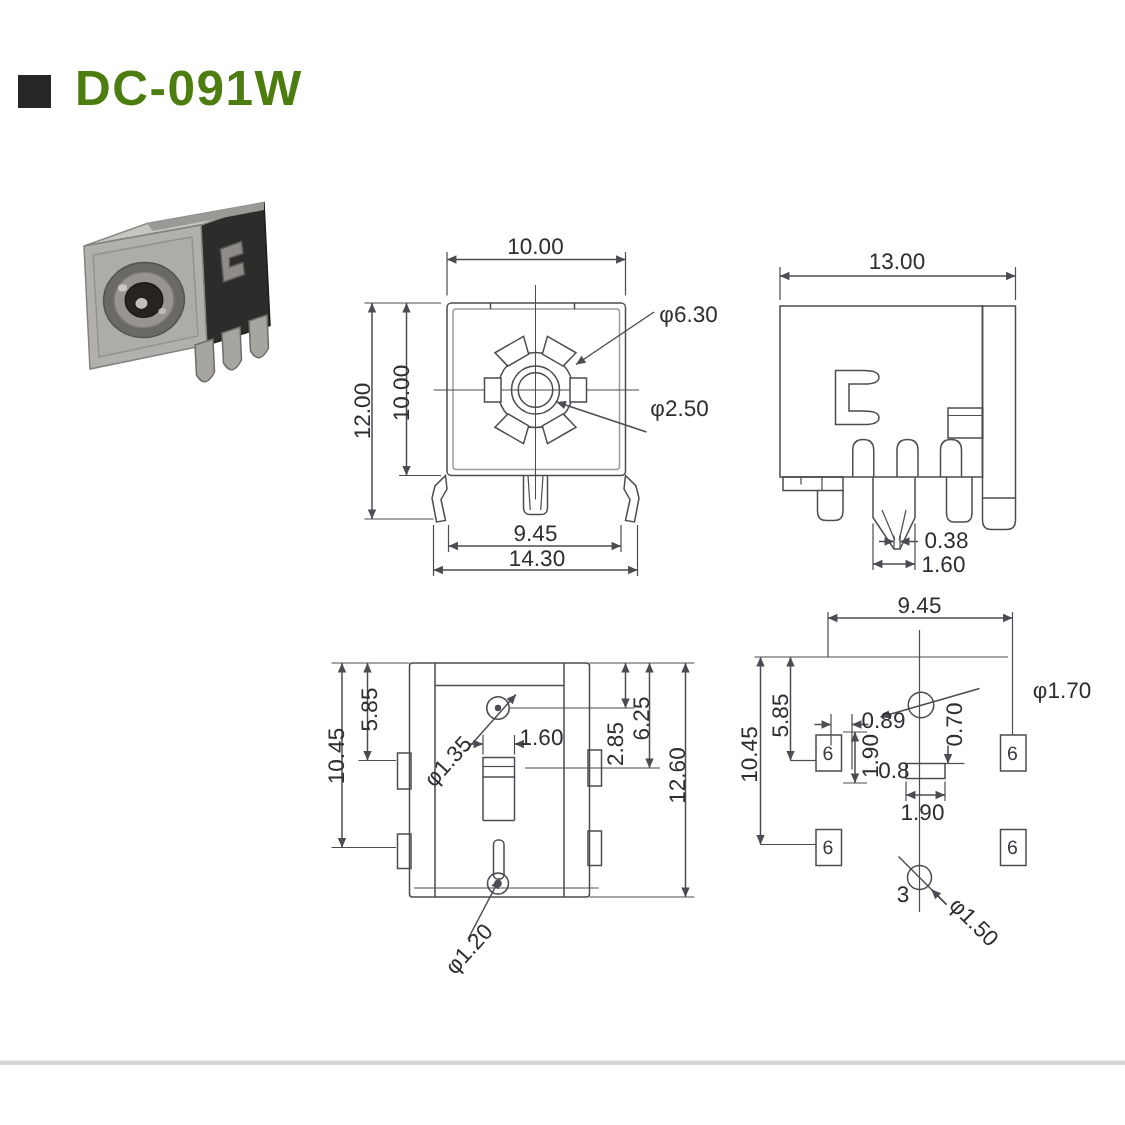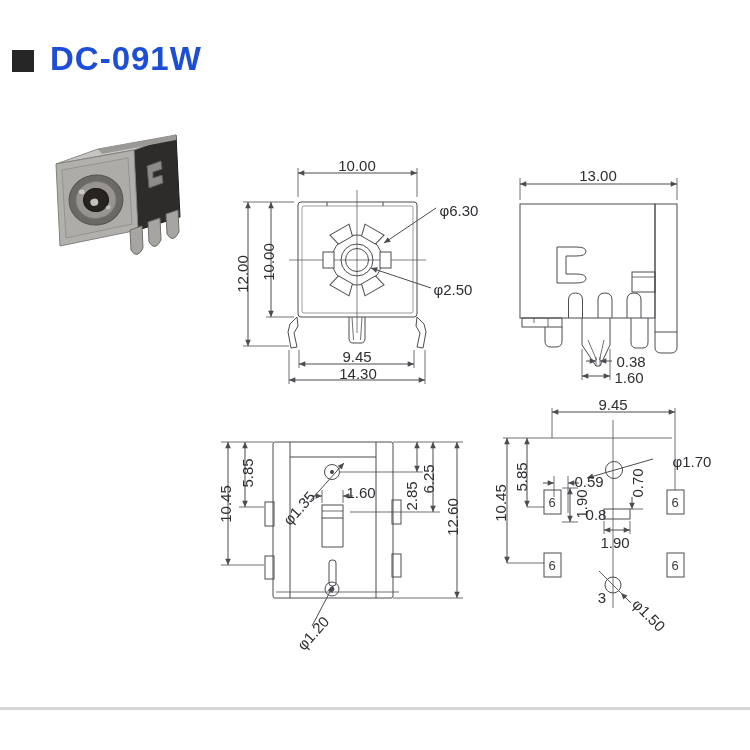--- a/index.html
+++ b/index.html
@@ -7,21 +7,21 @@
          font-family:"Liberation Sans", sans-serif;}
   #drawing-svg{position:absolute;left:0;top:0;}
   .lbl{position:absolute;font-size:15px;color:#2e2e33;white-space:nowrap;
        transform:translate(-50%,-50%);letter-spacing:0;line-height:1;}
   .r90{transform:translate(-50%,-50%) rotate(-90deg);}
   .r48n{transform:translate(-50%,-50%) rotate(-48deg);}
   .r45p{transform:translate(-50%,-50%) rotate(45deg);}
   .pad6{font-size:13px;color:#3a3a40;}
   #title-row{position:absolute;left:12px;top:40px;display:flex;align-items:center;gap:16px;}
   #title-bullet{width:22px;height:22px;background:#262626;margin-top:4px;}
-  #title-text{font-size:33px;font-weight:bold;color:#1d4ed8;letter-spacing:1px;}
+  #title-text{font-size:33px;font-weight:bold;color:#4d7c0f;letter-spacing:1px;}
   #separator{position:absolute;left:0;top:707px;width:750px;height:3px;background:#d6d6d8;}
 </style>
 </head>
 <body>
 
 <div id="stage">
 
   <div id="title-row">
     <div id="title-bullet"></div>
     <div id="title-text">DC-091W</div>
@@ -198,45 +198,45 @@
 
       <path d="M604,521 V534 M630,521 V534" stroke-width="0.8"></path>
       <path d="M604,530 H630" marker-start="url(#ar)" marker-end="url(#ar)"></path>
     </g>
   </svg>
 
   <span class="lbl" style="left:357px;top:165px">10.00</span>
   <span class="lbl r90" style="left:242px;top:274px">12.00</span>
   <span class="lbl r90" style="left:268px;top:262px">10.00</span>
   <span class="lbl" style="left:459px;top:210px">φ6.30</span>
-  <span class="lbl" style="left:453px;top:289px">φ2.50</span>
+  <span class="lbl" style="left:453px;top:273px">φ2.50</span>
   <span class="lbl" style="left:357px;top:356px">9.45</span>
   <span class="lbl" style="left:358px;top:373px">14.30</span>
 
   <span class="lbl" style="left:598px;top:175px">13.00</span>
   <span class="lbl" style="left:631px;top:361px">0.38</span>
   <span class="lbl" style="left:629px;top:377px">1.60</span>
 
   <span class="lbl r90" style="left:247px;top:473px">5.85</span>
   <span class="lbl r90" style="left:225px;top:504px">10.45</span>
   <span class="lbl r48n" style="left:299px;top:508px">φ1.35</span>
   <span class="lbl" style="left:361px;top:492px">1.60</span>
   <span class="lbl r90" style="left:411px;top:496px">2.85</span>
   <span class="lbl r90" style="left:428px;top:479px">6.25</span>
   <span class="lbl r90" style="left:452px;top:517px">12.60</span>
   <span class="lbl r48n" style="left:313px;top:633px">φ1.20</span>
 
   <span class="lbl" style="left:613px;top:404px">9.45</span>
   <span class="lbl r90" style="left:500px;top:503px">10.45</span>
   <span class="lbl r90" style="left:521px;top:477px">5.85</span>
-  <span class="lbl" style="left:589px;top:481px">0.59</span>
+  <span class="lbl" style="left:589px;top:481px">0.89</span>
   <span class="lbl r90" style="left:581px;top:504px">1.90</span>
   <span class="lbl" style="left:596px;top:514px">0.8</span>
   <span class="lbl r90" style="left:637px;top:483px">0.70</span>
-  <span class="lbl" style="left:692px;top:461px">φ1.70</span>
+  <span class="lbl" style="left:708px;top:461px">φ1.70</span>
   <span class="lbl" style="left:615px;top:542px">1.90</span>
   <span class="lbl" style="left:602px;top:597px">3</span>
   <span class="lbl r45p" style="left:649px;top:615px">φ1.50</span>
 
   <span class="lbl pad6" style="left:552px;top:502px">6</span>
   <span class="lbl pad6" style="left:675px;top:502px">6</span>
   <span class="lbl pad6" style="left:552px;top:565px">6</span>
   <span class="lbl pad6" style="left:675px;top:565px">6</span>
 
   <div id="separator"></div>

